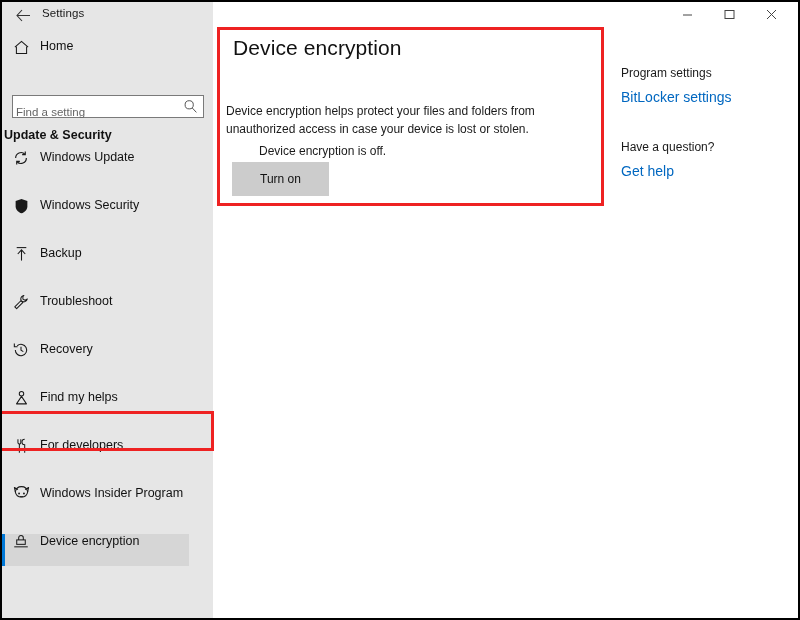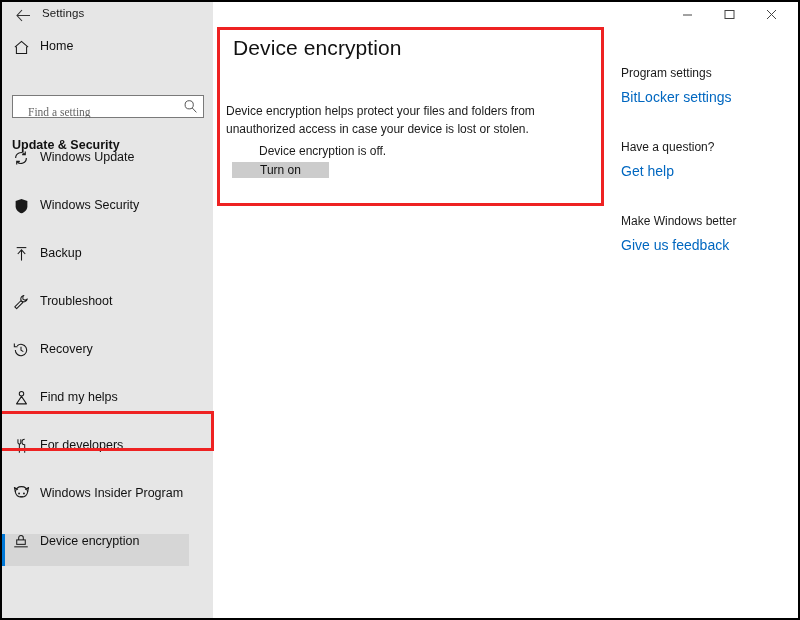--- a/index.html
+++ b/index.html
@@ -87,42 +87,41 @@
   }
   #search-wrap {
     position: absolute;
     left: 10px; top: 67px;
     width: 192px; height: 23px;
     background: #ffffff;
     border: 1px solid #7a7a7a;
   }
   #search-input {
     position: absolute;
-    left: 15px; top: 0;
+    left: 3px; top: 0;
     width: 160px; height: 32px;
     border: none; outline: none;
     background: transparent;
-    font-family: Liberation Serif, serif;
+    font-family: Liberation Sans, sans-serif;
     font-size: 11.5px;
     color: #555555;
   }
   #search-input::placeholder { color: #666666; opacity: 1; }
   #search-icon {
     position: absolute;
     right: 5px; top: 3px;
     width: 15px; height: 15px;
     color: #555555;
   }
   #category-title {
     position: absolute;
-    left: 10px; top: 100px;
+    left: 2px; top: 100px;
     font-size: 12.5px;
     font-weight: bold;
     color: #111111;
-    margin-top: 10px;
   }
   #navlist {
     position: absolute;
     left: 0; top: 122px;
     width: 211px;
   }
   .nav-item {
     position: relative;
     width: 187px; height: 32px;
     display: flex; align-items: flex-start;
@@ -176,21 +175,21 @@
   #status-line {
     position: absolute;
     left: 13px; top: 116px;
     font-size: 12px;
     color: #1a1a1a;
     margin-left: 33px;
   }
   #turnon-btn {
     position: absolute;
     left: 19px; top: 134px;
-    min-width: 68px; height: 16px;
+    min-width: 68px; height: 34px;
     padding: 0 27px;
     background: #cccccc;
     border: 1px solid #cccccc;
     font-family: "Liberation Sans", sans-serif;
     font-size: 12px;
     color: #111111;
     cursor: pointer;
   }
 
   
@@ -404,24 +403,20 @@
       <div class="rp-group">
         <div class="rp-head">Program settings</div>
         <a class="rp-link">BitLocker settings</a>
       </div>
 
       <div class="rp-group">
         <div class="rp-head">Have a question?</div>
         <a class="rp-link">Get help</a>
       </div>
 
-      <div class="rp-group">
-        <div class="rp-head">Make Windows better</div>
-        <a class="rp-link">Give us feedback</a>
-      </div>
 
     </div>
   </div>
 
   <div id="redbox-main"></div>
   <div id="redbox-sidebar"></div>
 
 </div>
 
 </body></html>

